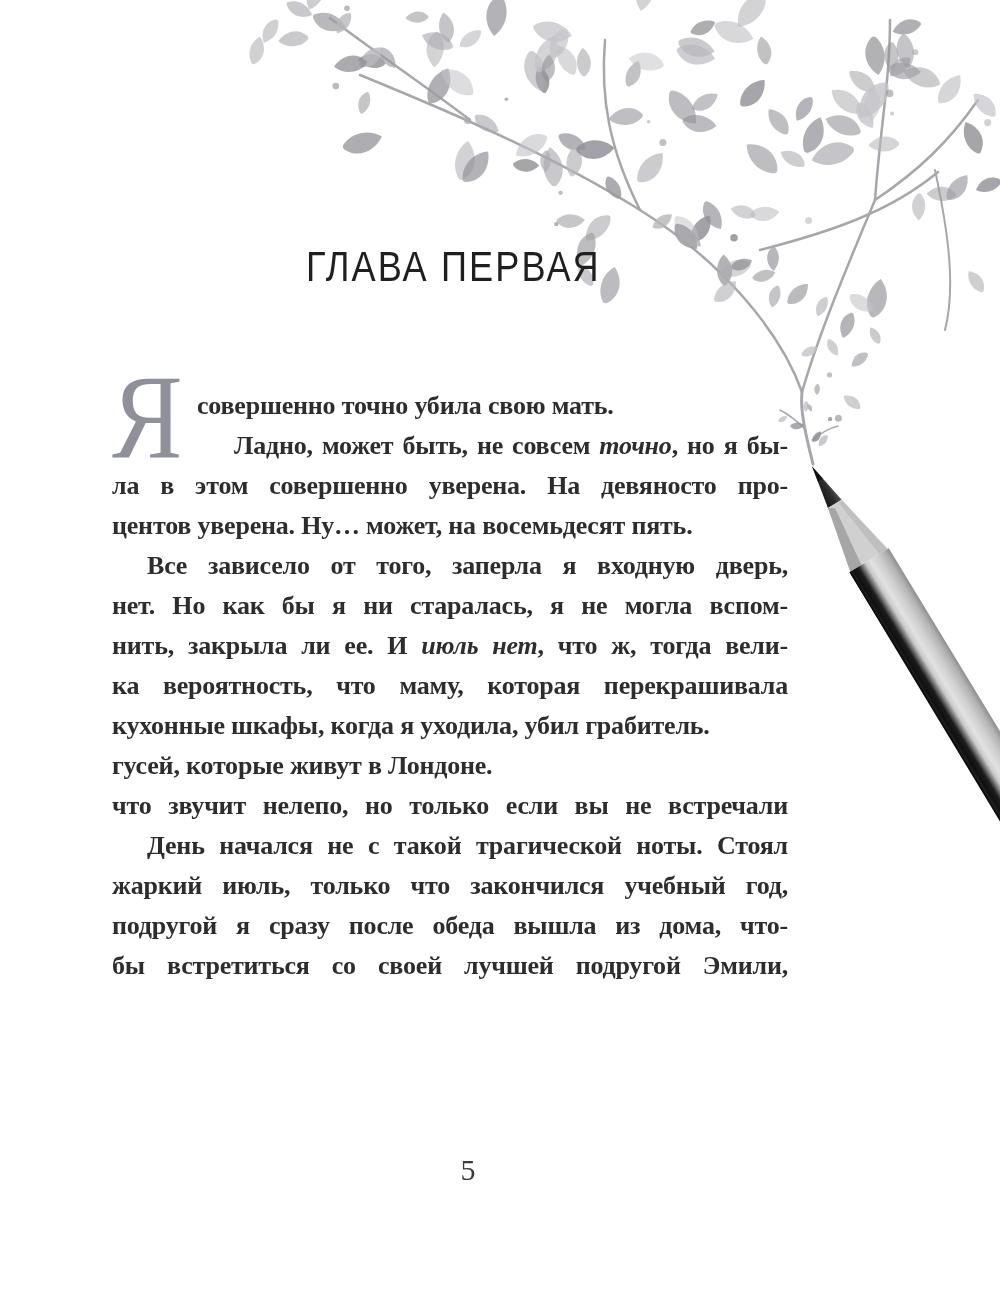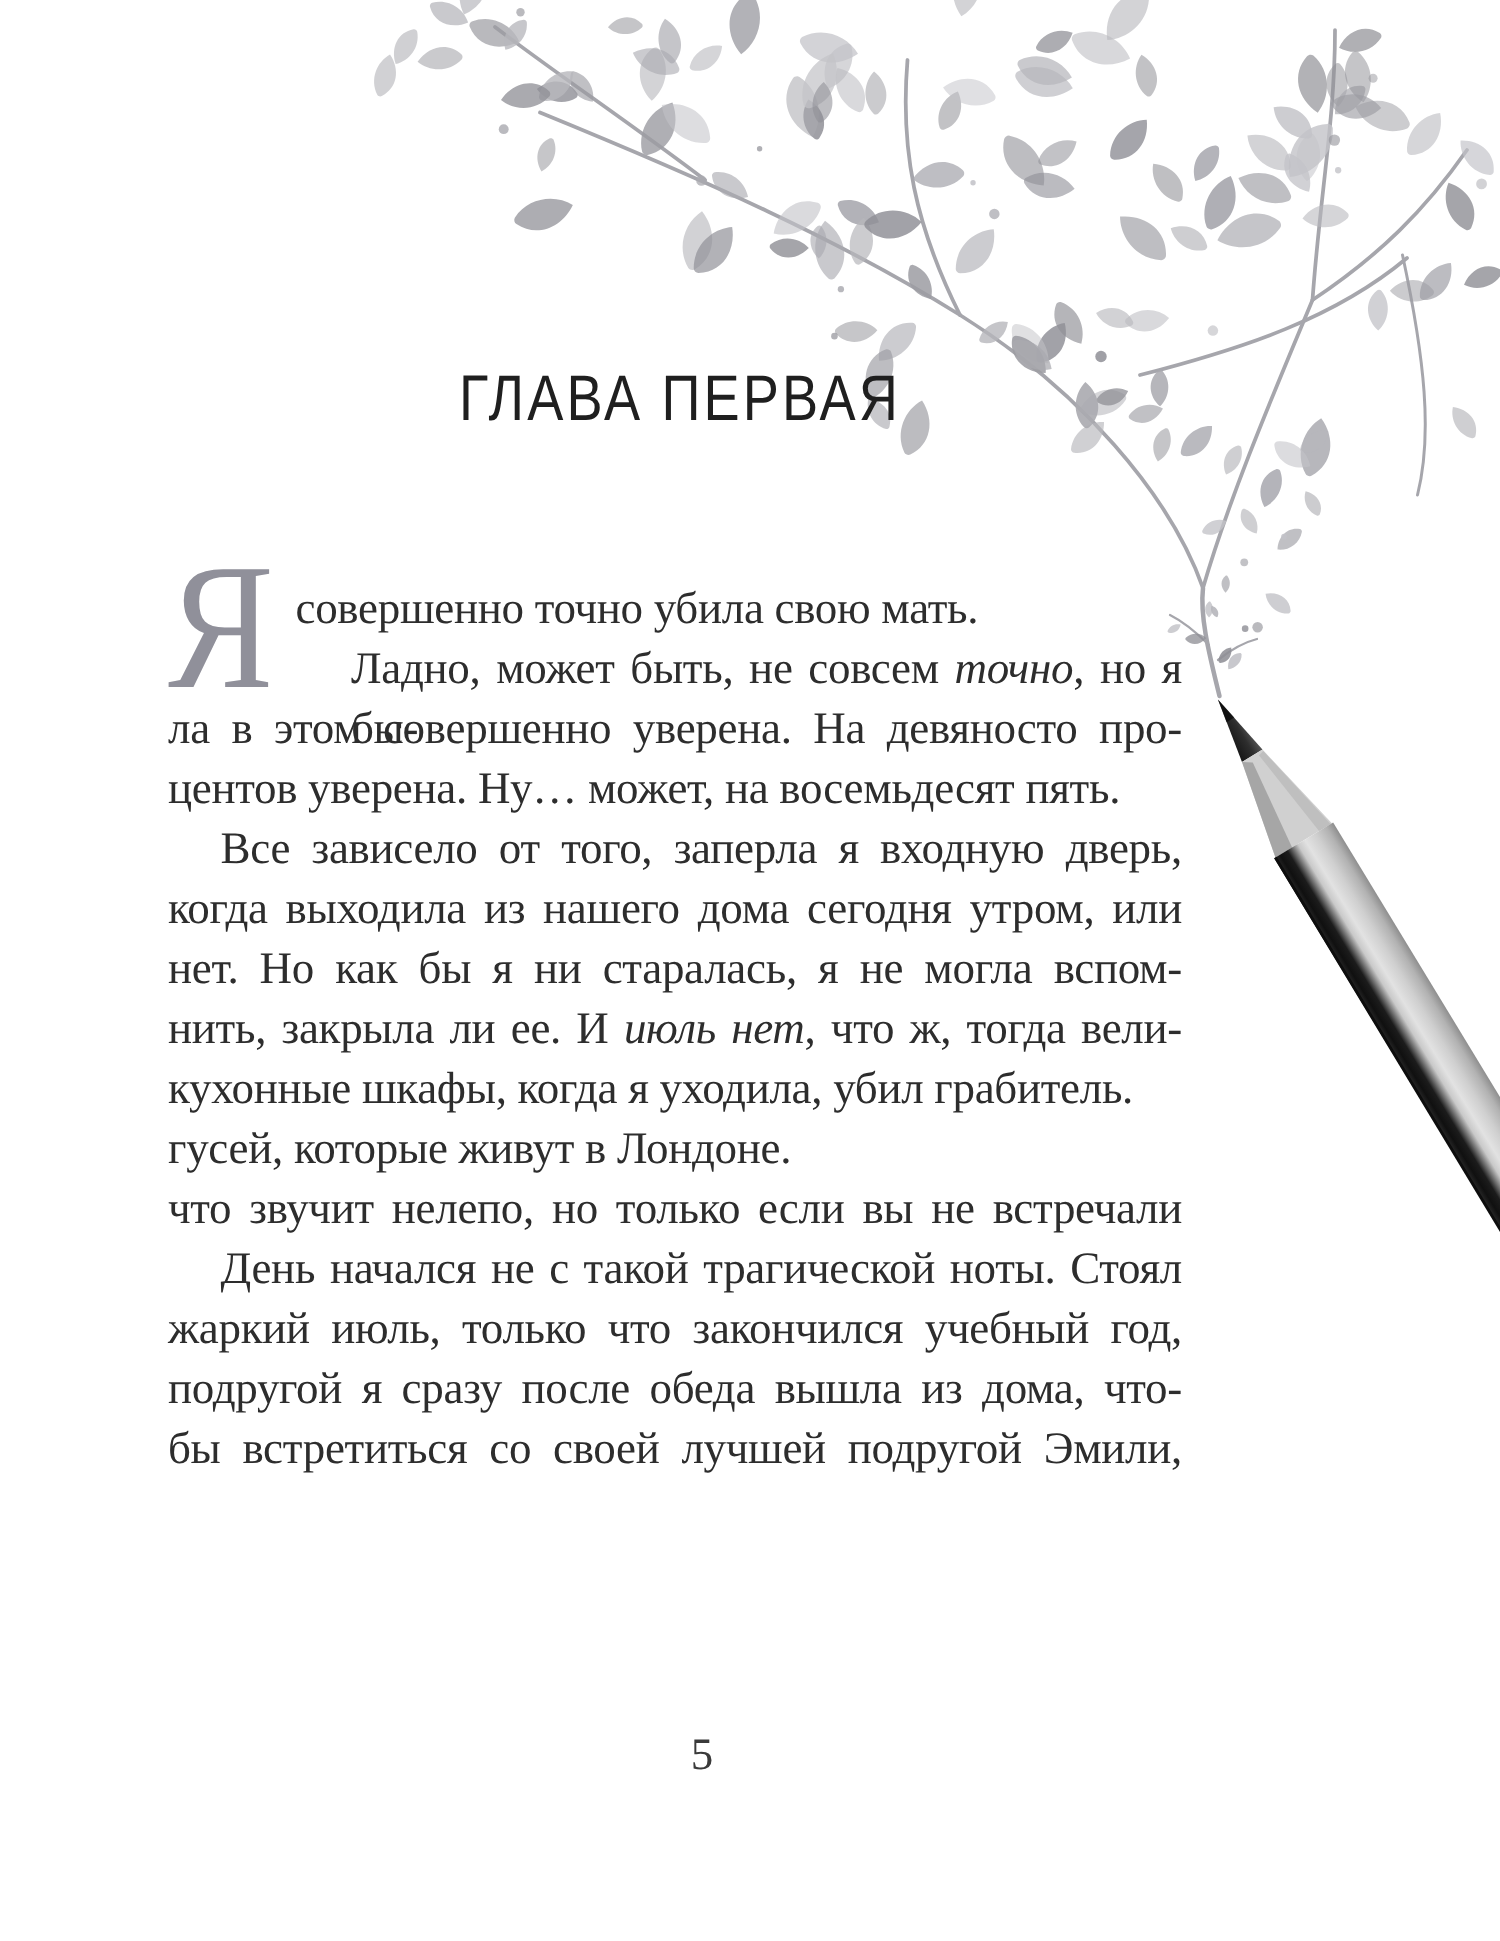--- a/index.html
+++ b/index.html
@@ -7,21 +7,21 @@
        font-family:"Liberation Serif", serif;}
   .page{position:absolute;inset:0;border-radius:11px;}
   .illustration{position:absolute;left:0;top:0;width:1000px;height:1294px;pointer-events:none;}
   .chapter-title{position:absolute;left:306px;top:242px;margin:0;
        font-family:"Liberation Sans", sans-serif;font-weight:400;
        font-size:43px;letter-spacing:2.5px;color:#1f1f1f;white-space:nowrap;
        transform:scaleX(0.84);transform-origin:left top;}
   .dropcap{position:absolute;left:112px;top:368px;font-size:120px;line-height:100px;
        color:#90909a;transform:scaleX(0.88);transform-origin:left top;}
   .text-block{position:absolute;left:112px;top:386px;width:676px;
-       font-size:30px;line-height:40px;color:#2d2d2d;letter-spacing:-0.2px;}
+       font-size:26px;line-height:40px;color:#2d2d2d;letter-spacing:-0.2px;font-weight:bold;}
   .line{text-align:justify;text-align-last:justify;height:40px;white-space:normal;}
   .line.last{text-align-last:left;}
   .line.indent{padding-left:35px;}
   .line.beside{padding-left:85px;}
   .line.beside.indent{padding-left:122px;}
   .line i{font-style:italic;}
   .page-number{position:absolute;left:428px;top:1150px;width:80px;text-align:center;
        font-size:30px;line-height:40px;color:#3a3a3a;}
 </style>
 </head>
@@ -221,23 +221,23 @@
   <h1 class="chapter-title">ГЛАВА ПЕРВАЯ</h1>
 
   <div class="dropcap">Я</div>
 
   <div class="text-block" id="text-block">
       <div class="line last beside"><span>совершенно точно убила свою мать.</span></div>
       <div class="line indent beside"><span>Ладно, может быть, не совсем </span><i>точно</i><span>, но я бы-</span></div>
       <div class="line"><span>ла в этом совершенно уверена. На девяносто про-</span></div>
       <div class="line last"><span>центов уверена. Ну… может, на восемьдесят пять.</span></div>
       <div class="line indent"><span>Все зависело от того, заперла я входную дверь,</span></div>
-      <div class="line"><span>когда выходила из нашего дома сегодня утром, или</span></div>
       <div class="line"><span>нет. Но как бы я ни старалась, я не могла вспом-</span></div>
       <div class="line"><span>нить, закрыла ли ее. И </span><i>июль нет</i><span>, что ж, тогда вели-</span></div>
+      <div class="line"><span>ка вероятность, что маму, которая перекрашивала</span></div>
       <div class="line last"><span>кухонные шкафы, когда я уходила, убил грабитель.</span></div>
       <div class="line last"><span>гусей, которые живут в Лондоне.</span></div>
       <div class="line"><span>что звучит нелепо, но только если вы не встречали</span></div>
       <div class="line indent"><span>День начался не с такой трагической ноты. Стоял</span></div>
       <div class="line"><span>жаркий июль, только что закончился учебный год,</span></div>
       <div class="line"><span>подругой я сразу после обеда вышла из дома, что-</span></div>
       <div class="line"><span>бы встретиться со своей лучшей подругой Эмили,</span></div>
     </div>
 
   <div class="page-number">5</div>

